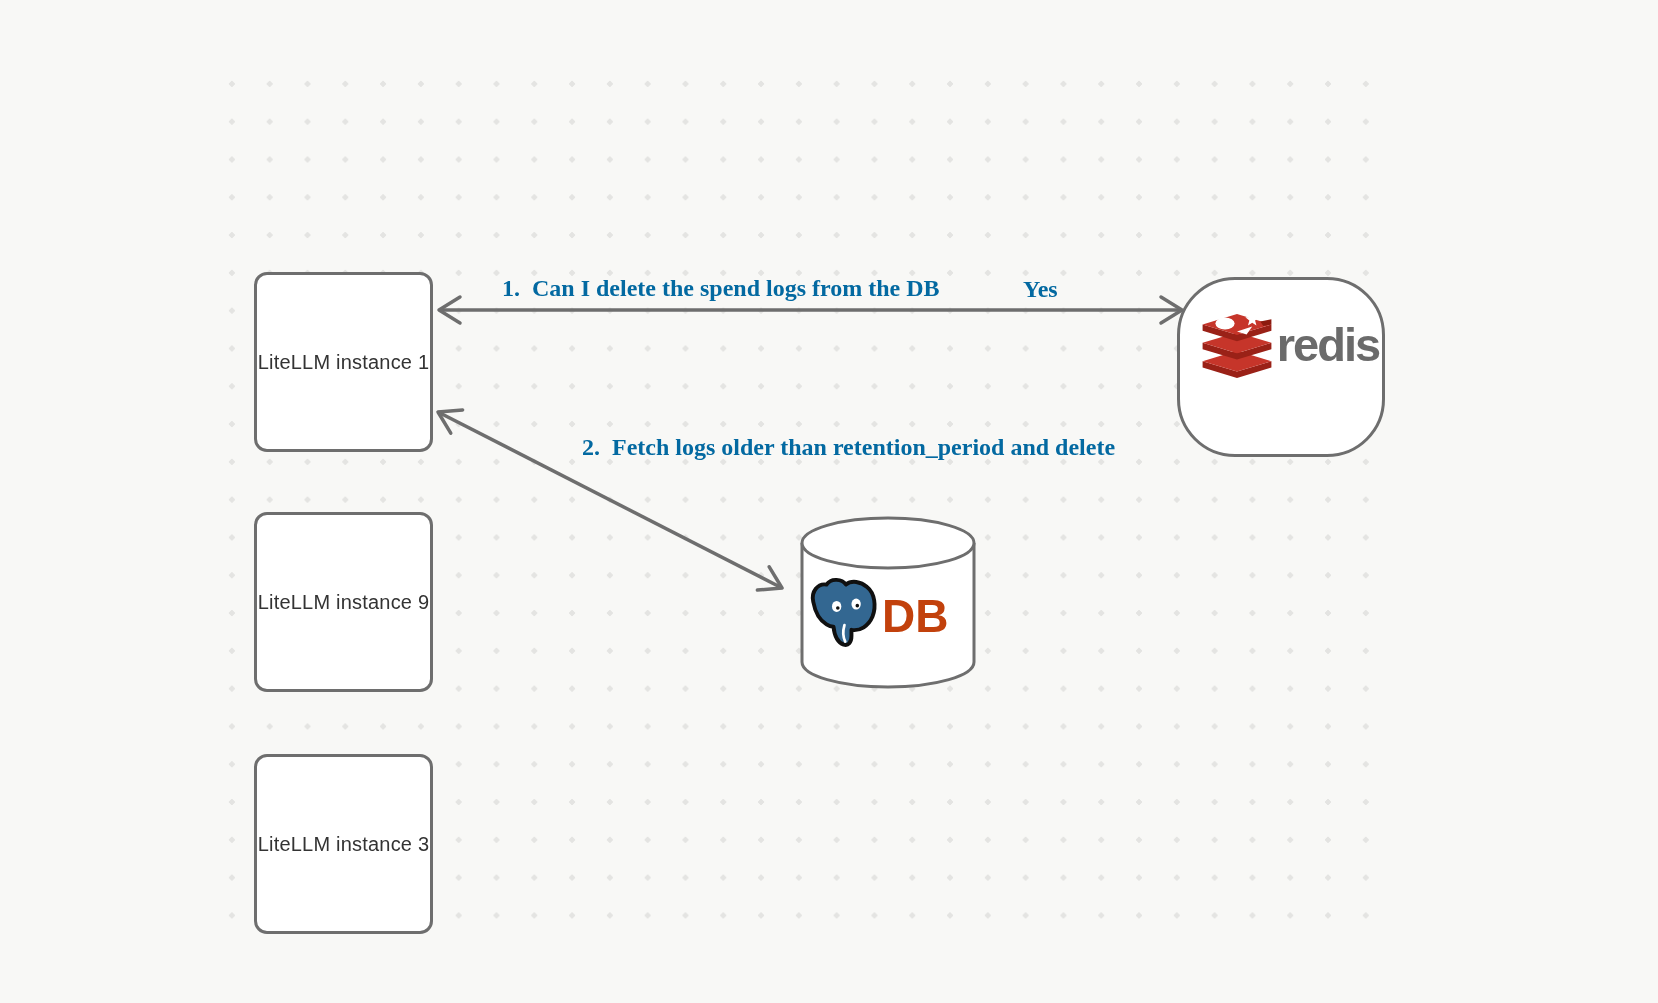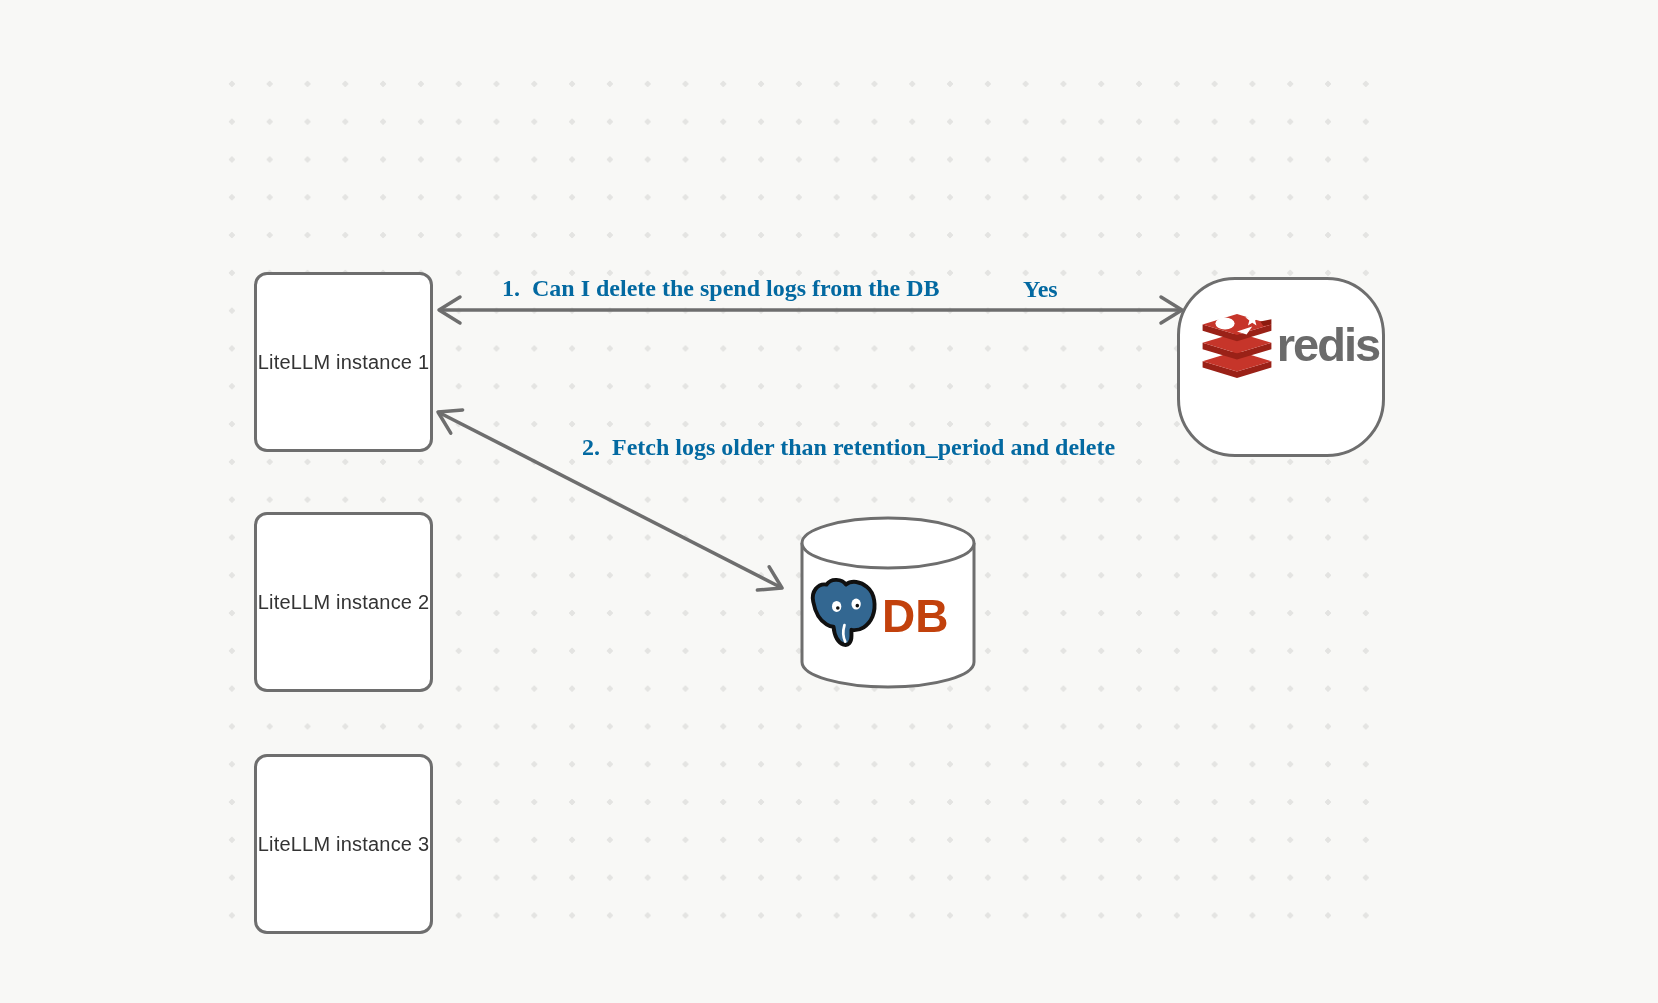--- a/index.html
+++ b/index.html
@@ -71,21 +71,21 @@
       </marker>
     </defs>
     <path d="M439 310 L1182 310" stroke="#6e6e6e" stroke-width="3.5" fill="none" marker-start="url(#chev)" marker-end="url(#chev)"></path>
     <path d="M438 412 L782 588" stroke="#6e6e6e" stroke-width="3.5" fill="none" marker-start="url(#chev)" marker-end="url(#chev)"></path>
   </svg>
 
   <div class="node-box" id="box1">
     <span>LiteLLM instance 1</span>
   </div>
   <div class="node-box" id="box2">
-    <span>LiteLLM instance 2</span>
+    <span>LiteLLM instance 9</span>
   </div>
   <div class="node-box" id="box3">
     <span>LiteLLM instance 3</span>
   </div>
 
   <div class="redis-node">
     <div class="redis-inner">
       <svg width="80" height="68" viewBox="0 -5 100 85">
 
         <path d="M7 59 L7 67 L50 80 L93 67 L93 59 L50 72 Z" fill="#9a2117"></path>

